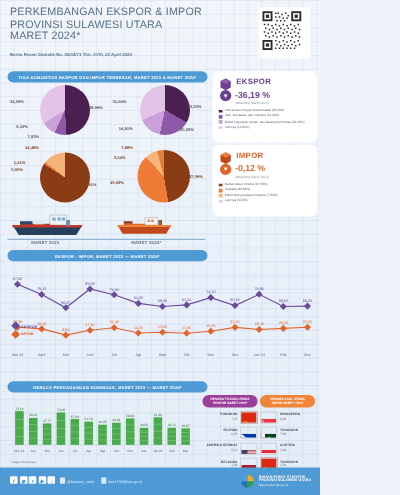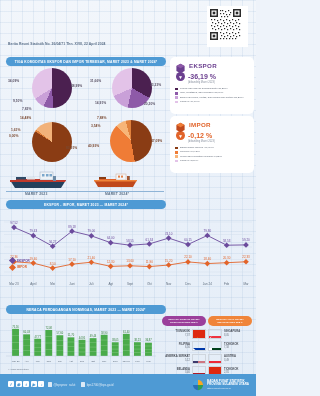--- a/index.html
+++ b/index.html
@@ -112,20 +112,25 @@
   .bps-txt{font-size:3px;font-weight:bold;color:#fff;line-height:3.6px;}
   .bps-txt em{display:block;font-style:normal;font-weight:normal;font-size:2.5px;color:#dcebf7;}
 </style>
 </head>
 <body>
 
 <div class="page">
   <div class="gridbg"></div>
 
   <div class="header">
+    <div class="h-title">
+      <div>PERKEMBANGAN EKSPOR &amp; IMPOR</div>
+      <div>PROVINSI SULAWESI UTARA</div>
+      <div>MARET 2024*</div>
+    </div>
     <div class="h-sub">Berita Resmi Statistik No. 26/04/71 Thn. XVIII, 22 April 2024</div>
     <div class="qr">
       <svg width="33" height="33" viewBox="0 0 33 33">
         <rect width="33" height="33" fill="#fff"></rect>
         <g fill="#2b2b2b">
           <rect x="1" y="1" width="8" height="8"></rect>
             <rect x="2.5" y="2.5" width="5" height="5" fill="#fff"></rect>
             <rect x="3.7" y="3.7" width="2.6" height="2.6"></rect>
           <rect x="24" y="1" width="8" height="8"></rect>
             <rect x="25.5" y="2.5" width="5" height="5" fill="#fff"></rect>

